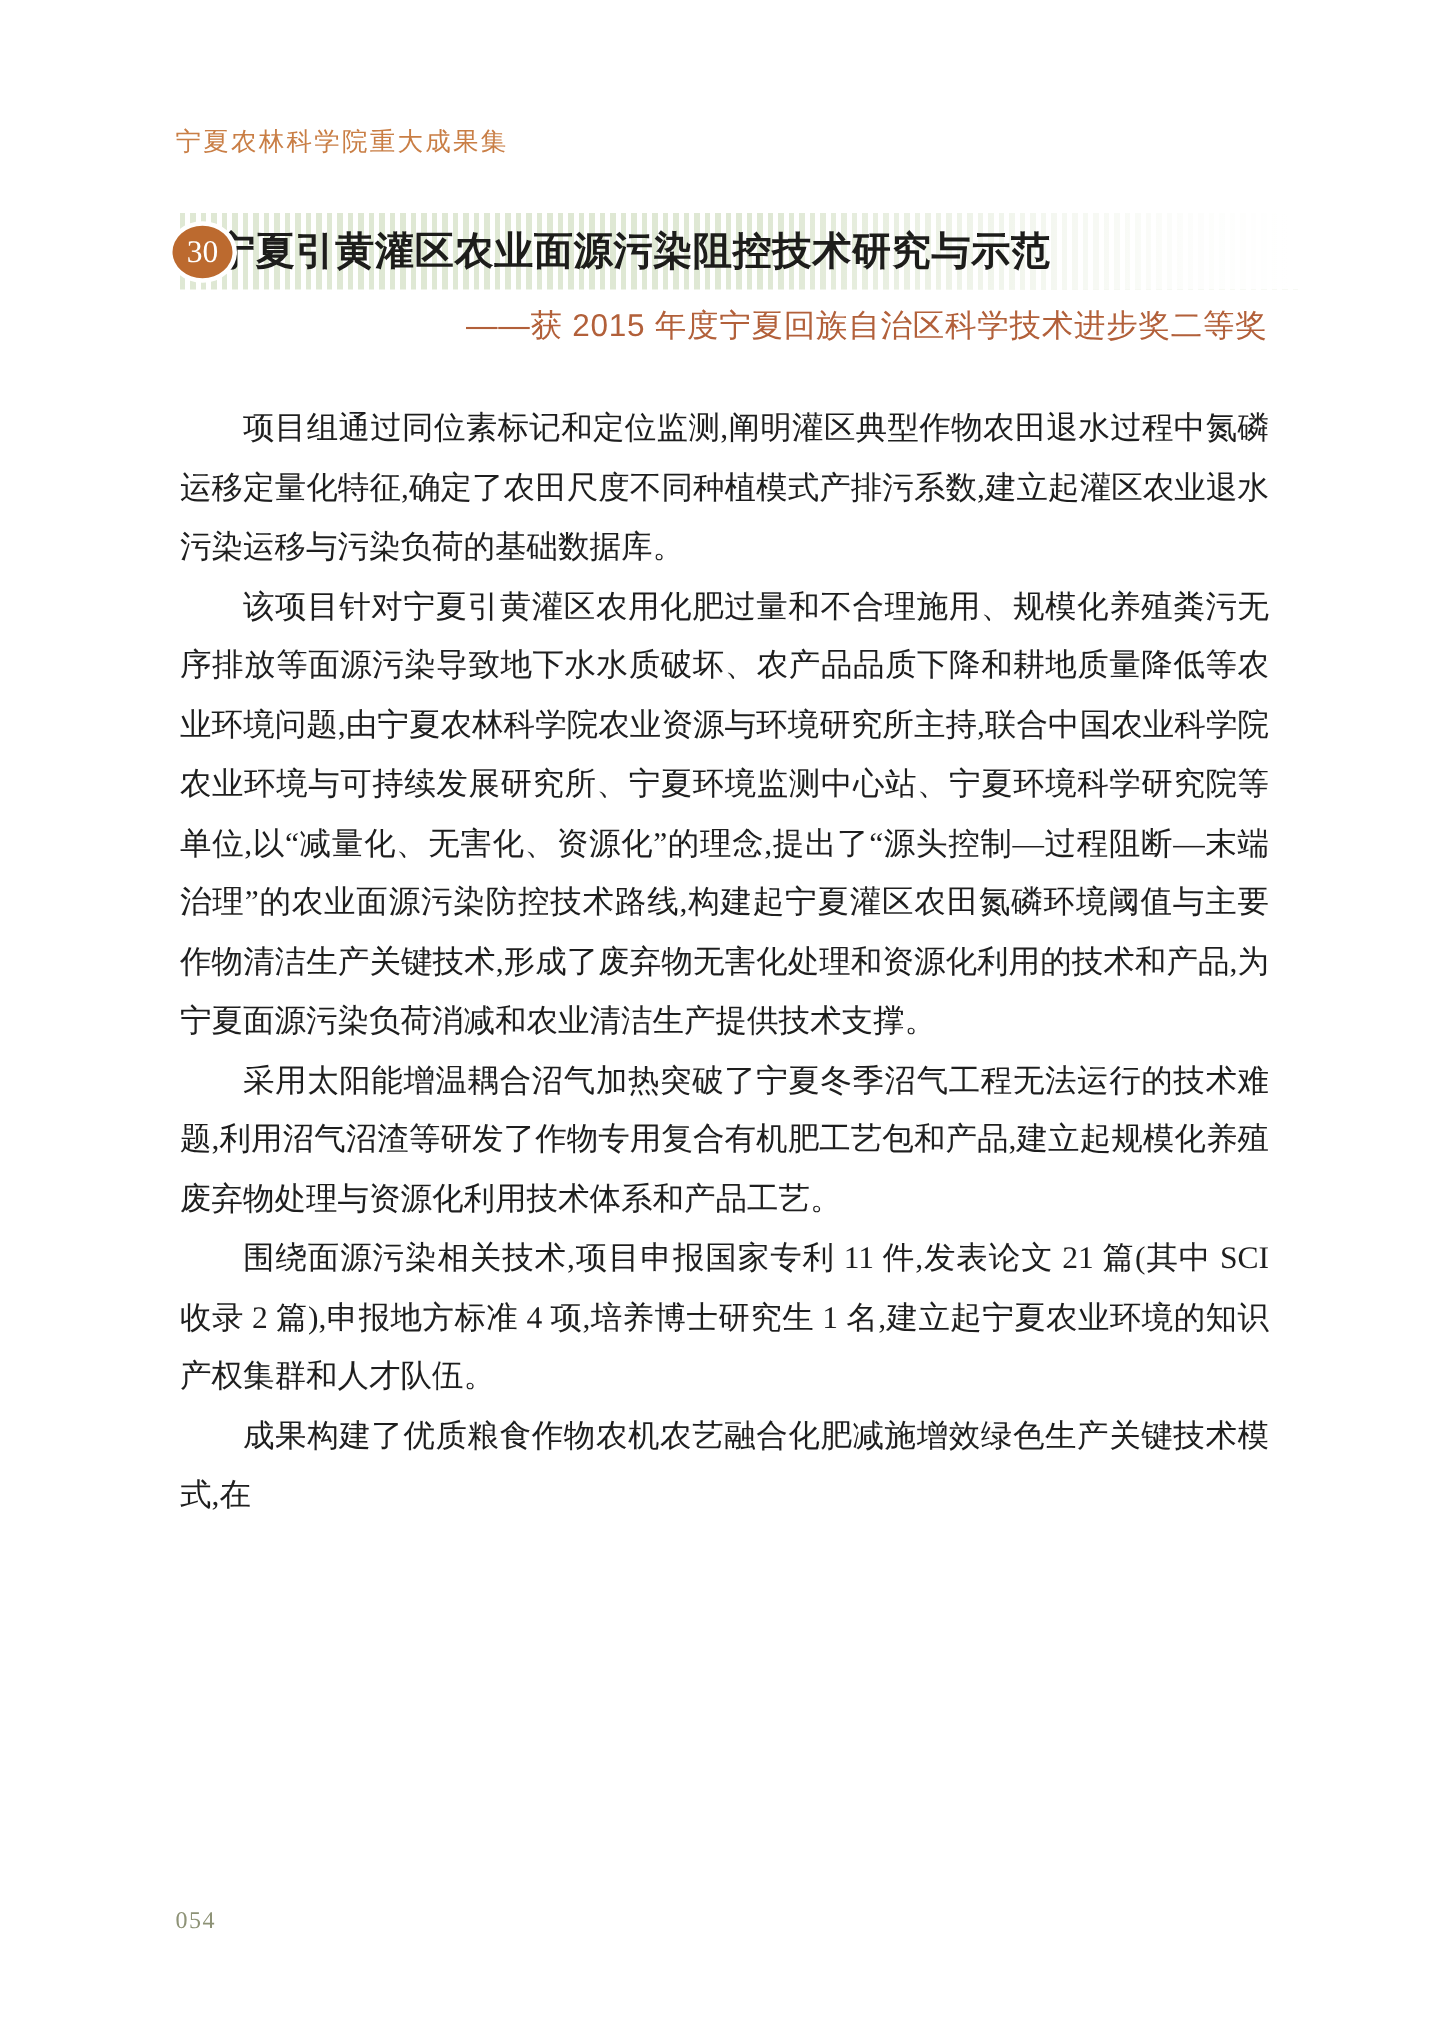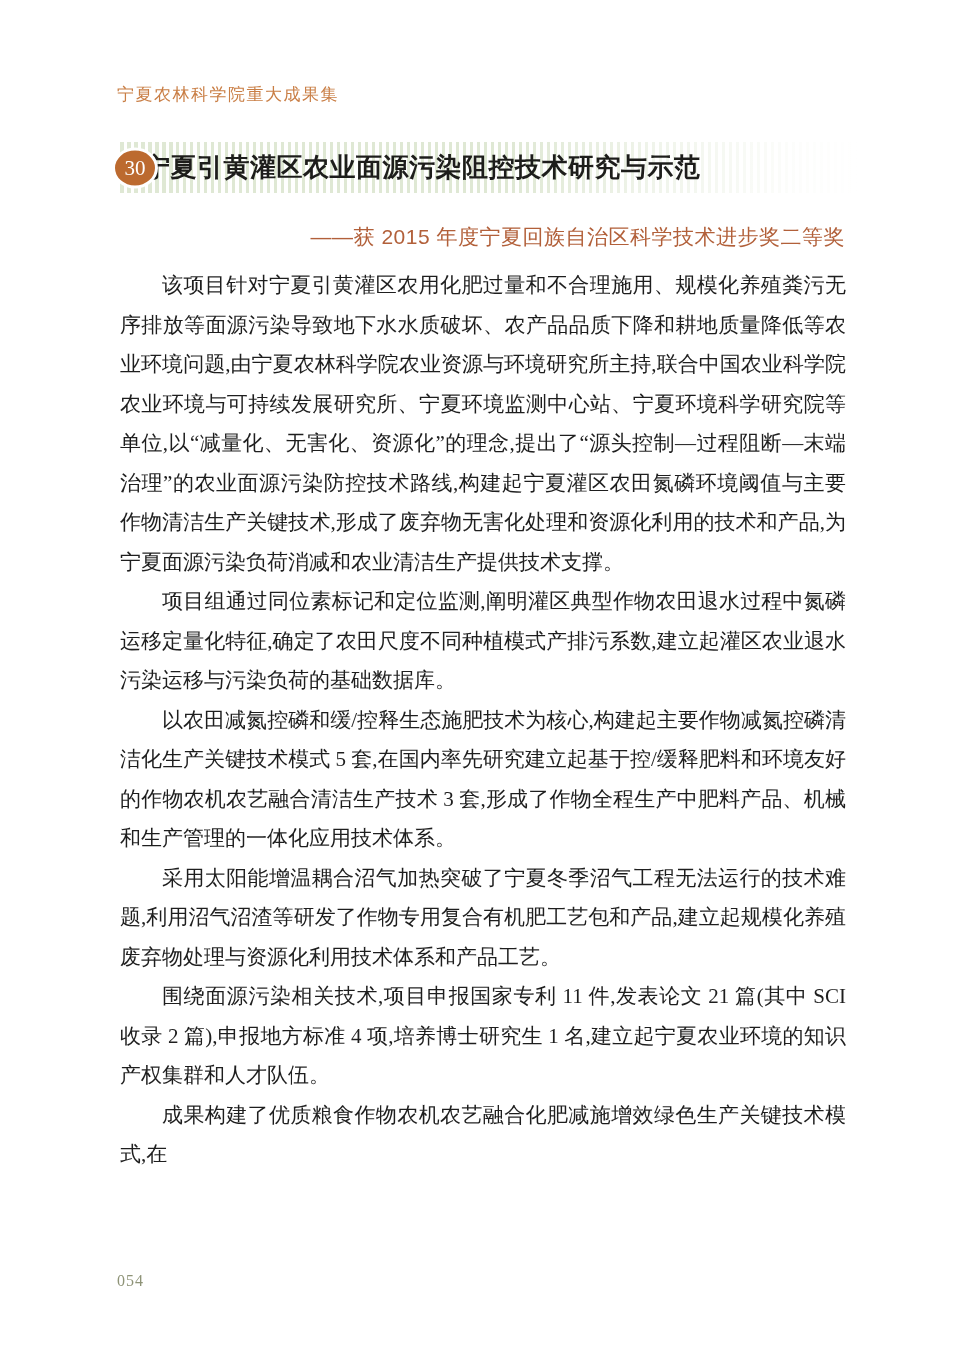--- a/index.html
+++ b/index.html
@@ -64,21 +64,20 @@
 
   
   .award-line {
     position: absolute;
     right: 117px; top: 203px;
     font-family: "Liberation Sans", "DejaVu Sans", sans-serif;
     font-size: 21px;
     letter-spacing: 0.5px;
     color: #b2603a;
     white-space: nowrap;
-    margin-top: 20px;
   }
 
   
   .article {
     position: absolute;
     left: 120px; top: 266px;
     width: 726px;
     font-size: 21px;
     line-height: 39.5px;
     color: #1e1e1e;
@@ -104,21 +103,20 @@
 <div class="running-header">宁夏农林科学院重大成果集</div>
 
 <div class="title-band">
   <div class="number-badge">30</div>
   <div class="band-title">宁夏引黄灌区农业面源污染阻控技术研究与示范</div>
 </div>
 
 <div class="award-line">——获 2015 年度宁夏回族自治区科学技术进步奖二等奖</div>
 
 <div class="article">
+  <p>项目组通过同位素标记和定位监测,阐明灌区典型作物农田退水过程中氮磷运移定量化特征,确定了农田尺度不同种植模式产排污系数,建立起灌区农业退水污染运移与污染负荷的基础数据库。</p>
   <p>该项目针对宁夏引黄灌区农用化肥过量和不合理施用、规模化养殖粪污无序排放等面源污染导致地下水水质破坏、农产品品质下降和耕地质量降低等农业环境问题,由宁夏农林科学院农业资源与环境研究所主持,联合中国农业科学院农业环境与可持续发展研究所、宁夏环境监测中心站、宁夏环境科学研究院等单位,以“减量化、无害化、资源化”的理念,提出了“源头控制—过程阻断—末端治理”的农业面源污染防控技术路线,构建起宁夏灌区农田氮磷环境阈值与主要作物清洁生产关键技术,形成了废弃物无害化处理和资源化利用的技术和产品,为宁夏面源污染负荷消减和农业清洁生产提供技术支撑。</p>
-  <p>项目组通过同位素标记和定位监测,阐明灌区典型作物农田退水过程中氮磷运移定量化特征,确定了农田尺度不同种植模式产排污系数,建立起灌区农业退水污染运移与污染负荷的基础数据库。</p>
-  <p>以农田减氮控磷和缓/控释生态施肥技术为核心,构建起主要作物减氮控磷清洁化生产关键技术模式 5 套,在国内率先研究建立起基于控/缓释肥料和环境友好的作物农机农艺融合清洁生产技术 3 套,形成了作物全程生产中肥料产品、机械和生产管理的一体化应用技术体系。</p>
   <p>采用太阳能增温耦合沼气加热突破了宁夏冬季沼气工程无法运行的技术难题,利用沼气沼渣等研发了作物专用复合有机肥工艺包和产品,建立起规模化养殖废弃物处理与资源化利用技术体系和产品工艺。</p>
   <p>围绕面源污染相关技术,项目申报国家专利 11 件,发表论文 21 篇(其中 SCI 收录 2 篇),申报地方标准 4 项,培养博士研究生 1 名,建立起宁夏农业环境的知识产权集群和人才队伍。</p>
   <p>成果构建了优质粮食作物农机农艺融合化肥减施增效绿色生产关键技术模式,在</p>
 </div>
 
 <div class="page-number">054</div>
 
 </body></html>

